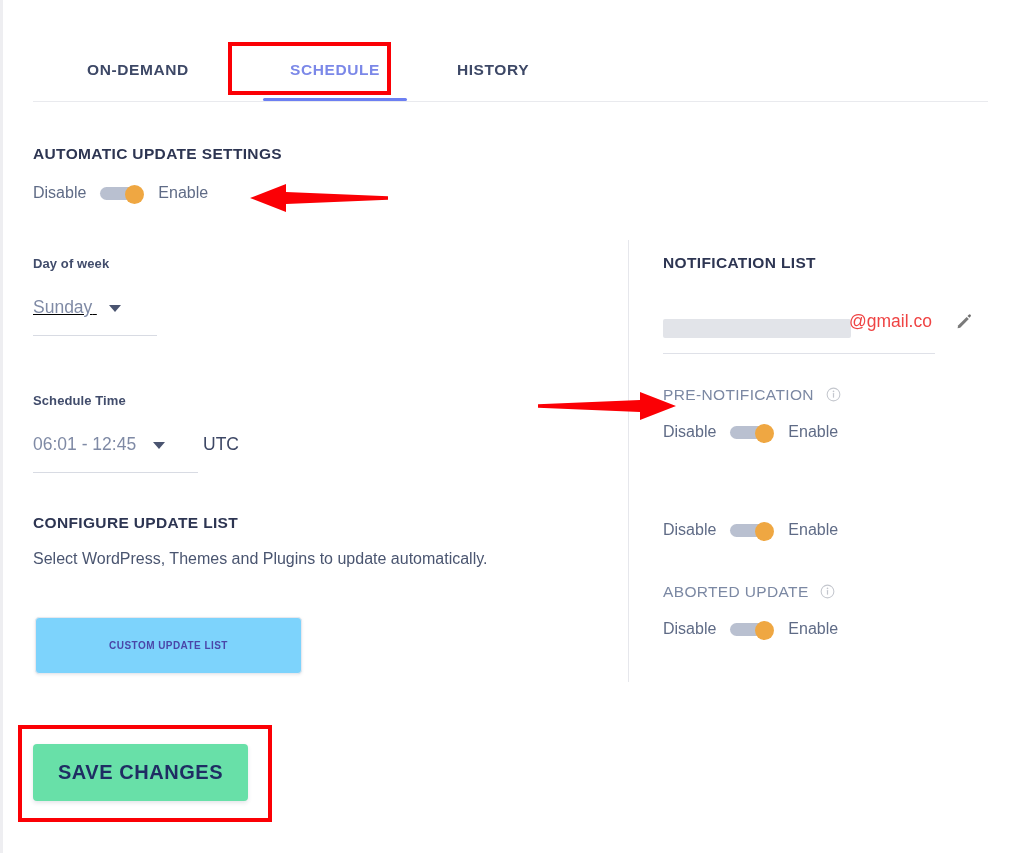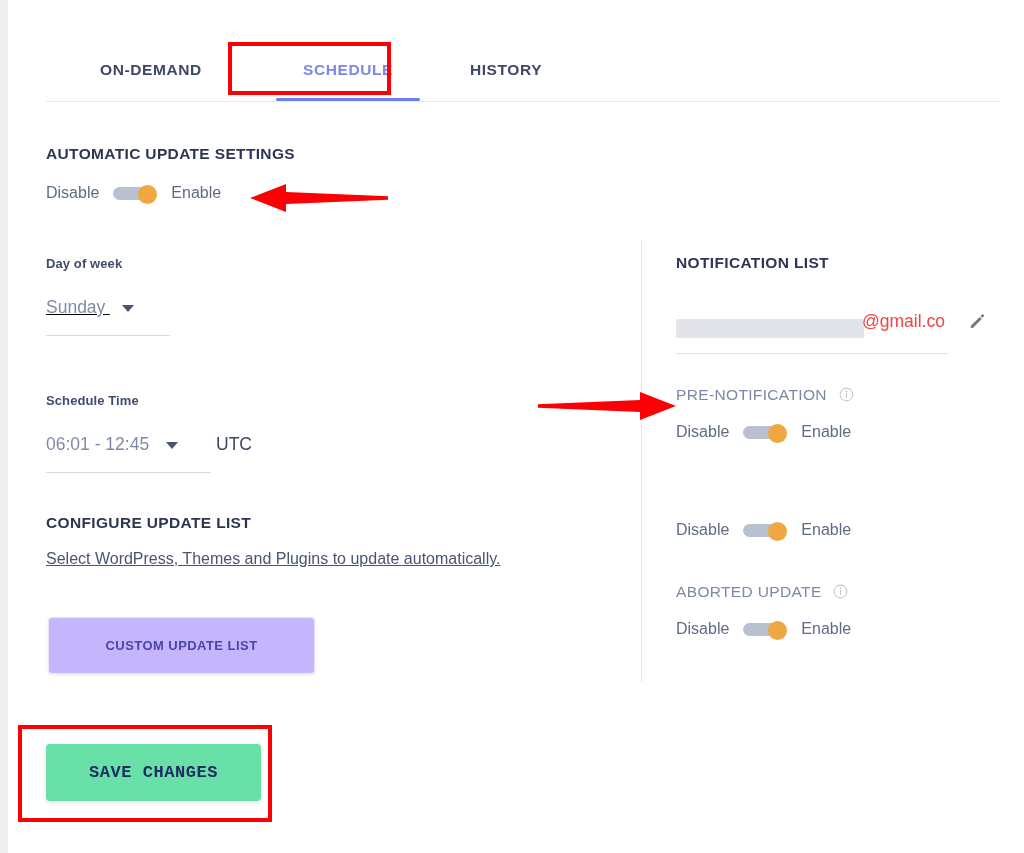--- a/index.html
+++ b/index.html
@@ -17,21 +17,21 @@
 
   
   .page-gutter {
     position: absolute;
     left: 0; top: 0;
     width: 8px; height: 853px;
     background: #eeeef1;
   }
   .card {
     position: absolute;
-    left: 16px; top: 0;
+    left: 3px; top: 0;
     width: 892px;
     height: 853px;
     background: #ffffff;
   }
 
   
   .tabbar {
     position: absolute;
     left: 30px;
     top: 44px;
@@ -162,50 +162,50 @@
   .suffix {
     position: absolute;
     font-size: 17.5px;
     color: #3d4765;
     white-space: nowrap;
   }
 
   
   .btn-outline {
     position: absolute;
-    background: #c4b5fd;
+    background: #7dd3fc;
     border: 1px solid #e6e8ee;
     border-radius: 4px;
     box-shadow: 0 1px 3px rgba(40,45,70,0.10);
-    font-size: 13px;
+    font-size: 10px;
     font-weight: 700;
     letter-spacing: 0.45px;
     color: #4a46a8;
     display: flex;
     align-items: center;
     justify-content: center;
     cursor: pointer;
     user-select: none;
   }
   .btn-save {
     position: absolute;
     background: #68e0a8;
     border: none;
     border-radius: 4px;
     box-shadow: 0 2px 4px rgba(40,45,70,0.12);
-    font-size: 17px;
+    font-size: 20px;
     font-weight: 700;
     letter-spacing: 0.55px;
     color: #1f2d63;
     display: flex;
     align-items: center;
     justify-content: center;
     cursor: pointer;
     user-select: none;
-    font-family: Liberation Mono, monospace;
+    font-family: Liberation Sans, sans-serif;
   }
 
   
   .vdivider {
     position: absolute;
     width: 1px;
     background: #e6e7ec;
   }
 
   
@@ -296,21 +296,21 @@
 
   <div class="field-label" style="left:30px; top:393px;">Schedule Time</div>
   <div class="select" style="left:30px; top:434px;">
     <span class="value">06:01 - 12:45</span>
     <span class="caret"></span>
     <span class="underline" style="width:165px;"></span>
   </div>
   <div class="suffix" style="left:200px; top:434px;">UTC</div>
 
   <div class="h-section" style="left:30px; top:514px;">CONFIGURE UPDATE LIST</div>
-  <div class="body-text" style="left:30px; top:550px;text-decoration:underline;">Select WordPress, Themes and Plugins to update automatically.</div>
+  <div class="body-text" style="left:30px; top:550px;">Select WordPress, Themes and Plugins to update automatically.</div>
 
   <div class="btn-outline" style="left:32px; top:617px; width:265px; height:55px;">CUSTOM UPDATE LIST</div>
 
   <div class="vdivider" style="left:625px; top:240px; height:442px;"></div>
 
   <div class="h-sub" style="left:660px; top:254px; font-weight:700; color:#2d3552;">NOTIFICATION LIST</div>
 
   <div class="email-row" style="left:660px; top:311px; width:320px; height:46px;">
     <span class="email-redacted"></span>
     <span class="email-text">@gmail.co</span>

